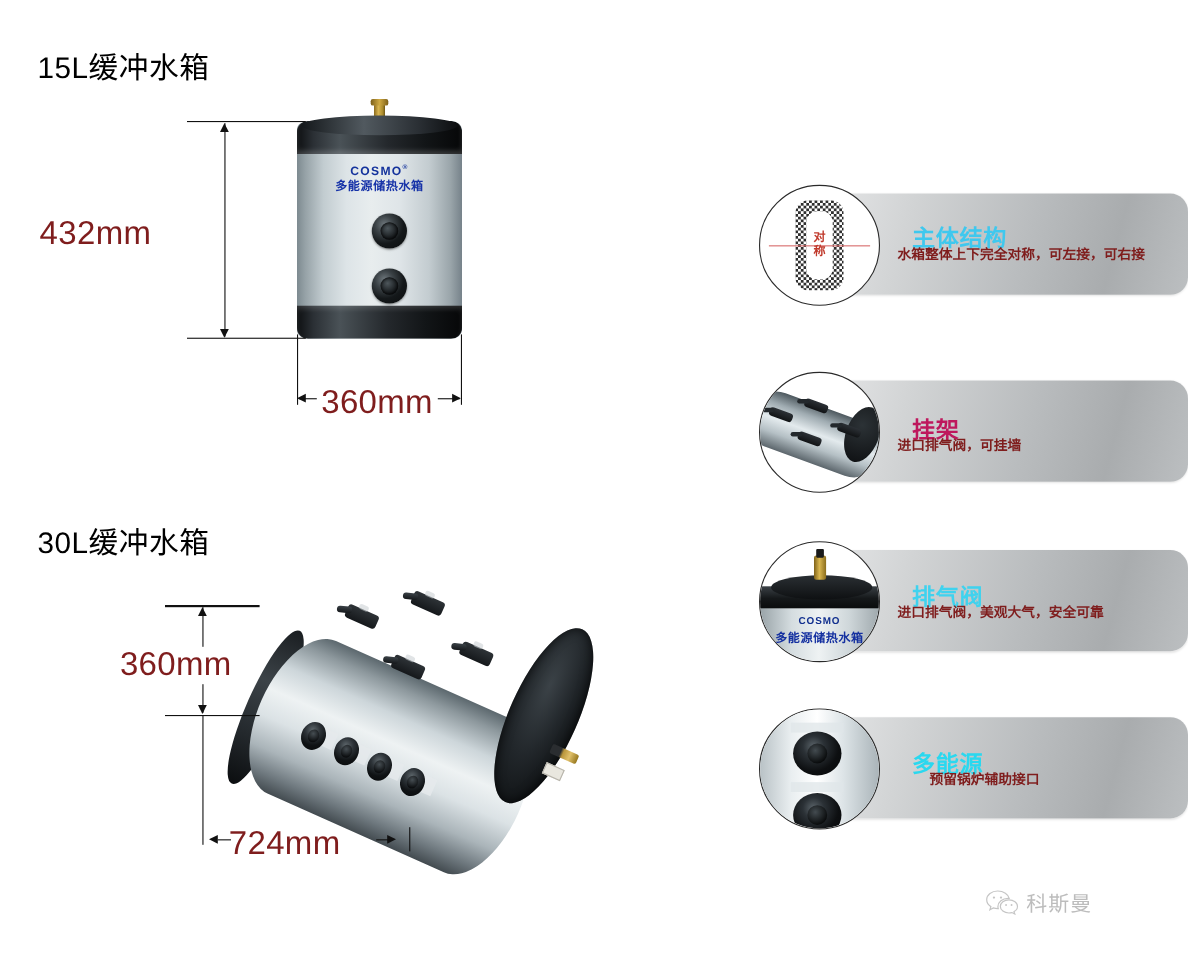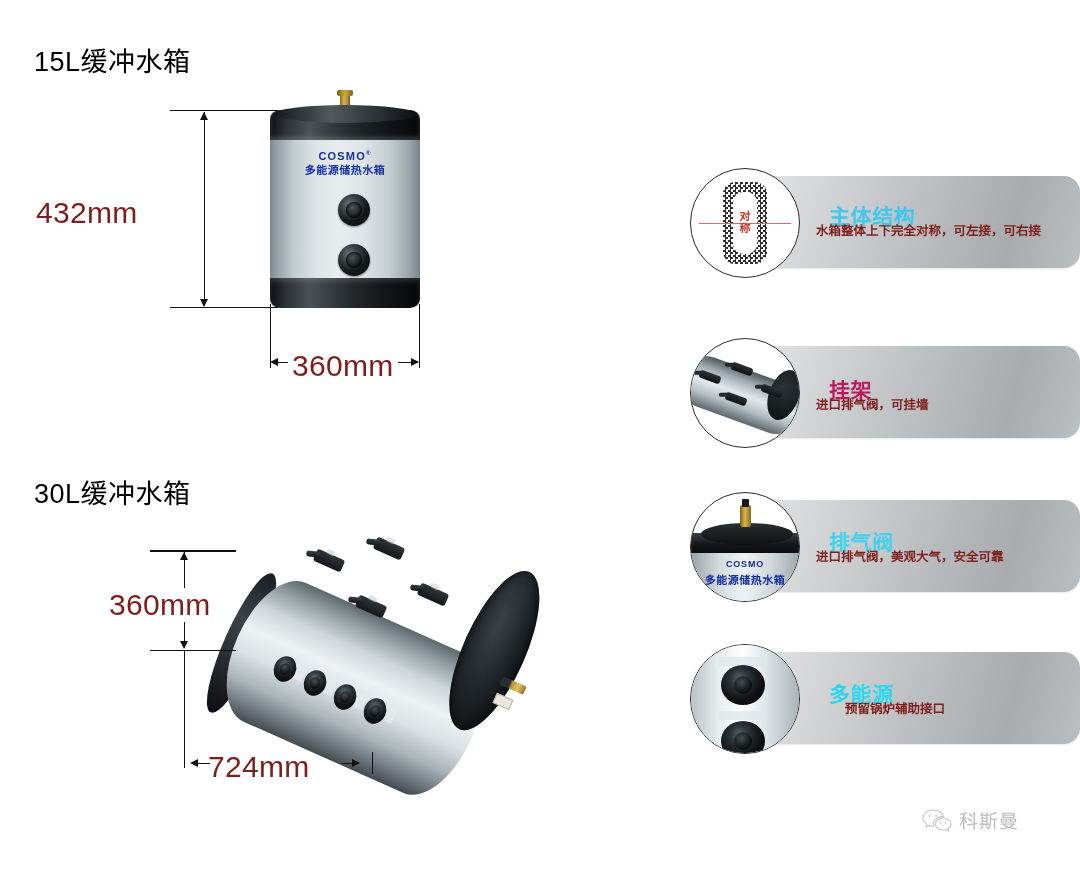--- a/index.html
+++ b/index.html
@@ -274,21 +274,21 @@
   .ph4-port:after{
     content:"";position:absolute;left:13px;top:11px;width:18px;height:18px;border-radius:50%;
     background:radial-gradient(circle at 40% 35%,#434b50,#0a0c0d 72%);
   }
   .ph4-lbl{
     position:absolute;left:28px;width:48px;height:9px;background:#dfe5e8;opacity:.75;
   }
 
   
   .watermark{
-    position:absolute;left:922px;top:806px;display:flex;align-items:center;gap:7px;
+    position:absolute;left:896px;top:806px;display:flex;align-items:center;gap:7px;
     opacity:.45;
   }
   .wm-txt{font-size:19px;color:#6d6d6d;letter-spacing:1px;white-space:nowrap;}
 </style>
 </head>
 <body>
 
 <div class="page">
 
   <div class="sec-title" id="t15">15L缓冲水箱</div>

